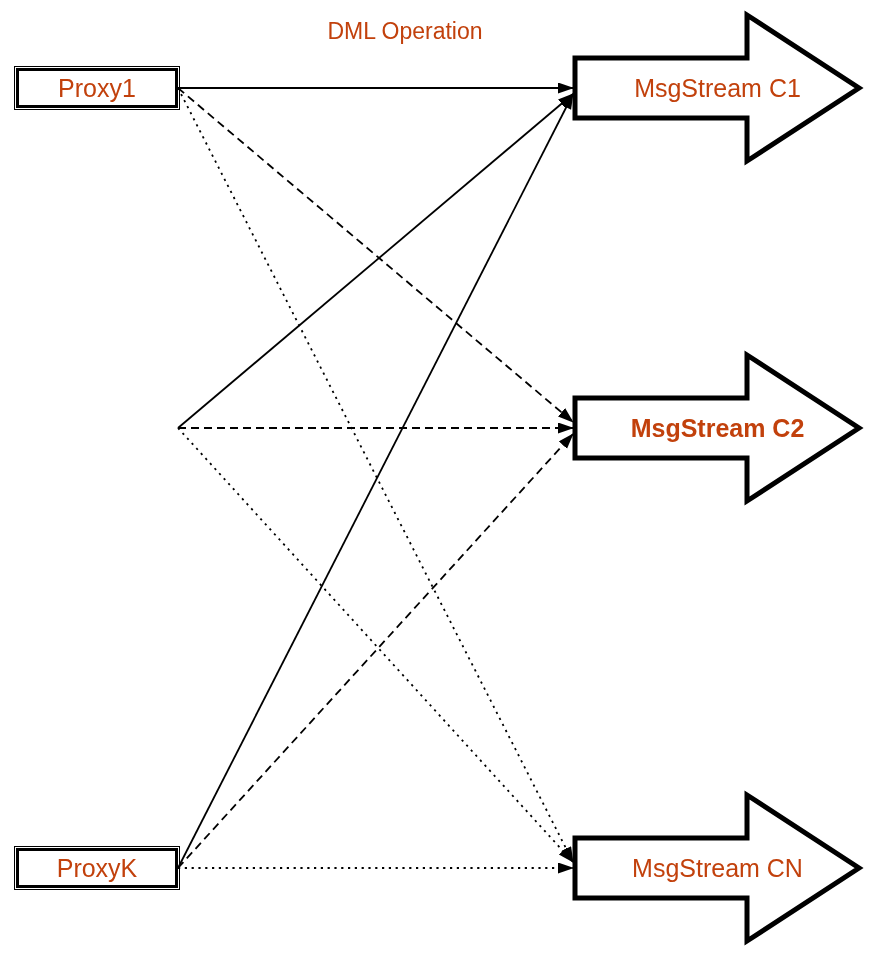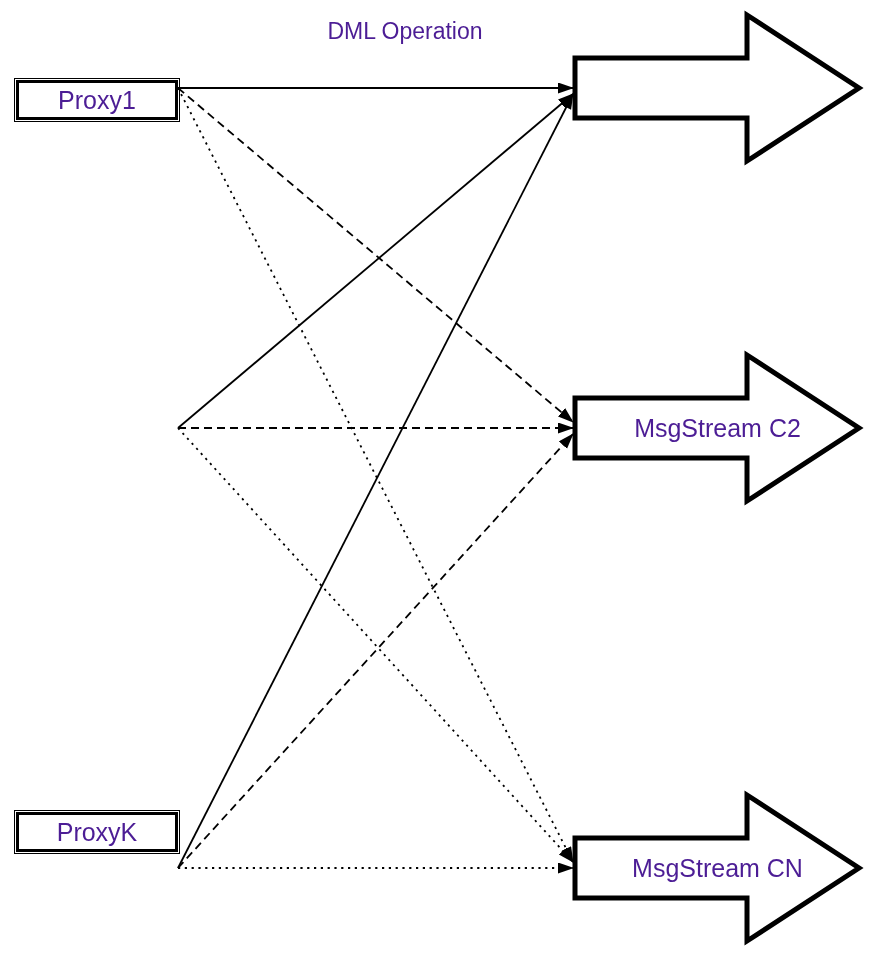--- a/index.html
+++ b/index.html
@@ -6,21 +6,21 @@
     margin: 0;
     padding: 0;
     background: #ffffff;
   }
   .canvas {
     position: relative;
     width: 875px;
     height: 956px;
     background: #ffffff;
     font-family: "Liberation Sans", sans-serif;
-    color: #4c1d95;
+    color: #c2410c;
     overflow: hidden;
   }
   .lines-layer {
     position: absolute;
     left: 0;
     top: 0;
   }
   .edge {
     stroke: #000000;
     stroke-width: 1.8;
@@ -51,37 +51,37 @@
     height: 34px;
     background: #ffffff;
     border: 3px solid #000000;
     outline: 1px solid #000000;
     outline-offset: 1px;
     display: flex;
     align-items: center;
     justify-content: center;
     font-size: 25px;
   }
-  .proxy-box.p1 { top: 80px; justify-content: center; }
+  .proxy-box.p1 { top: 68px; justify-content: center; }
   .proxy-box.p2 { top: 408px; }
-  .proxy-box.pk { top: 812px; }
+  .proxy-box.pk { top: 848px; }
   .stream-label {
     position: absolute;
     left: 575px;
     width: 285px;
     height: 60px;
     display: flex;
     align-items: center;
     justify-content: center;
     font-size: 25px;
     white-space: nowrap;
     pointer-events: none;
   }
   .stream-label.s1 { top: 58px; }
-  .stream-label.s2 { top: 398px; }
+  .stream-label.s2 { top: 398px; font-weight: bold; }
   .stream-label.sn { top: 838px; }
 </style>
 </head>
 <body>
 
 <div class="canvas">
 
   <svg class="lines-layer" width="875" height="956" viewBox="0 0 875 956">
     <defs>
       <marker id="arrowhead" markerUnits="userSpaceOnUse" markerWidth="18" markerHeight="13" refX="15" refY="5.5" orient="auto">
@@ -112,16 +112,17 @@
     <div>DML Operation</div>
   </div>
 
   <div class="proxy-box p1">
     <span>Proxy1</span>
   </div>
   <div class="proxy-box pk">
     <span>ProxyK</span>
   </div>
 
+  <div class="stream-label s1">MsgStream C1</div>
   <div class="stream-label s2">MsgStream C2</div>
   <div class="stream-label sn">MsgStream CN</div>
 
 </div>
 
 </body></html>

